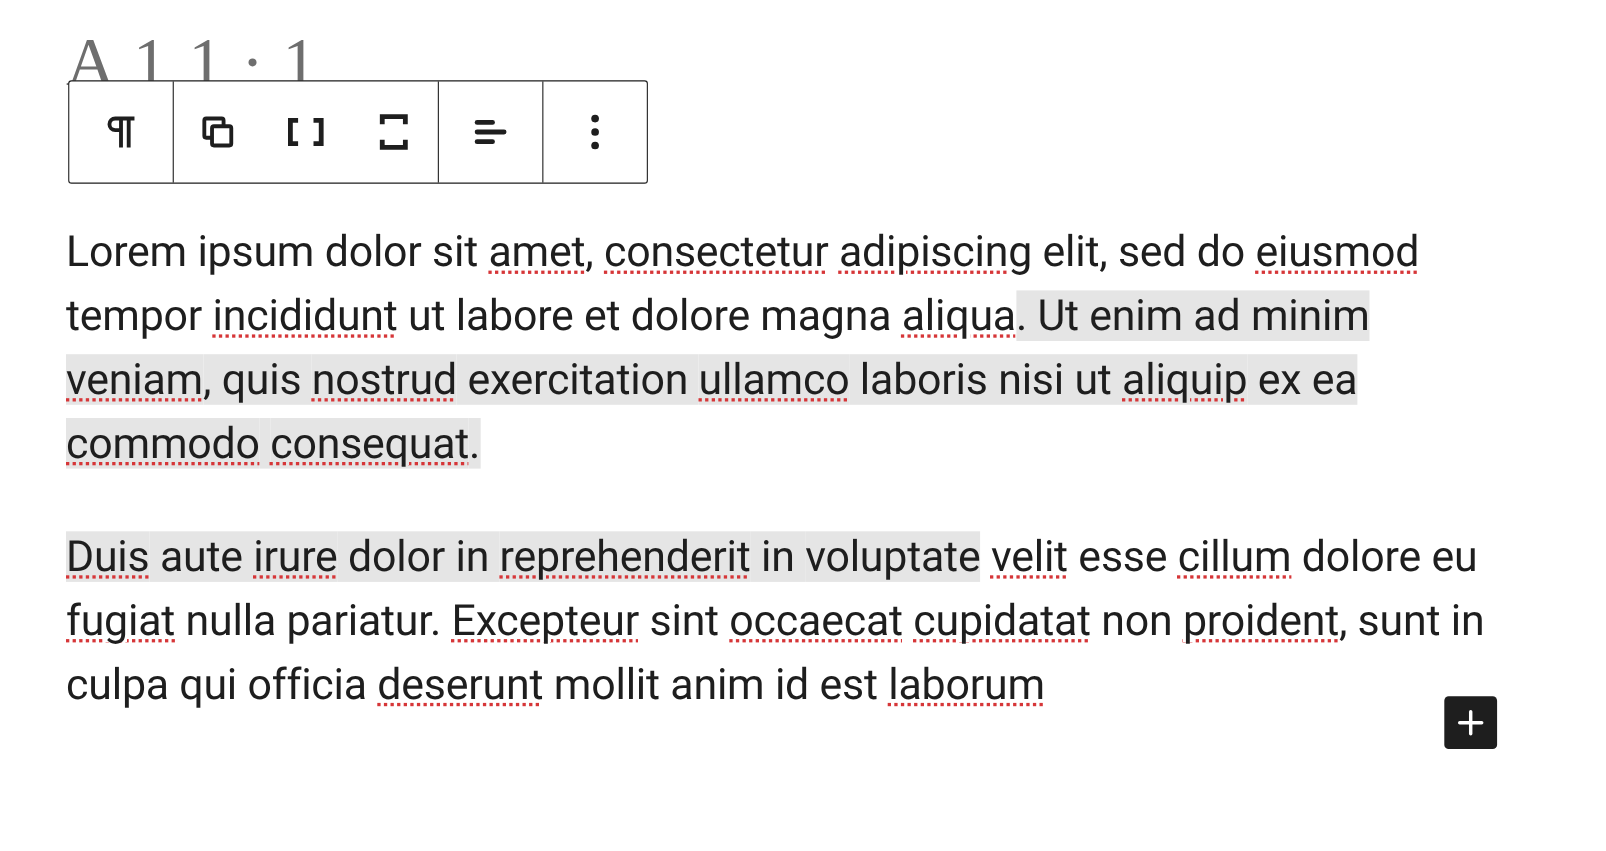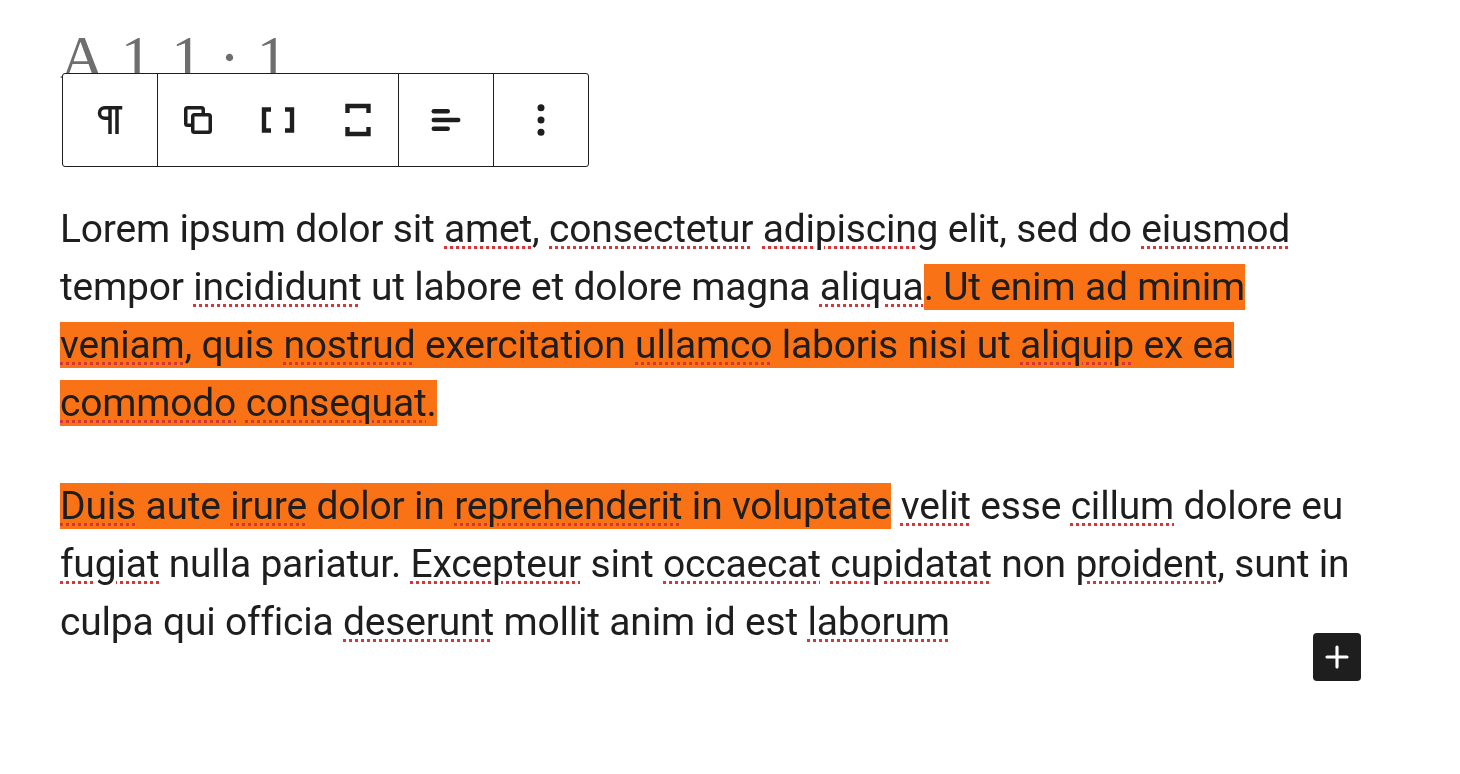--- a/index.html
+++ b/index.html
@@ -61,21 +61,21 @@
     color: #1e1e1e;
     letter-spacing: -0.2px;
   }
   .para { margin-bottom: 45px; }
   .sp {
     text-decoration: underline dotted #d63638;
     text-decoration-thickness: 3px;
     text-underline-offset: 4px;
   }
   .sel {
-    background: #f97316;
+    background: #e5e5e5;
   }
   .add-btn {
     position: absolute;
     top: 633px;
     left: 1313px;
     width: 48px;
     height: 48px;
     background: #1e1e1e;
     border-radius: 4px;
     display: flex;

